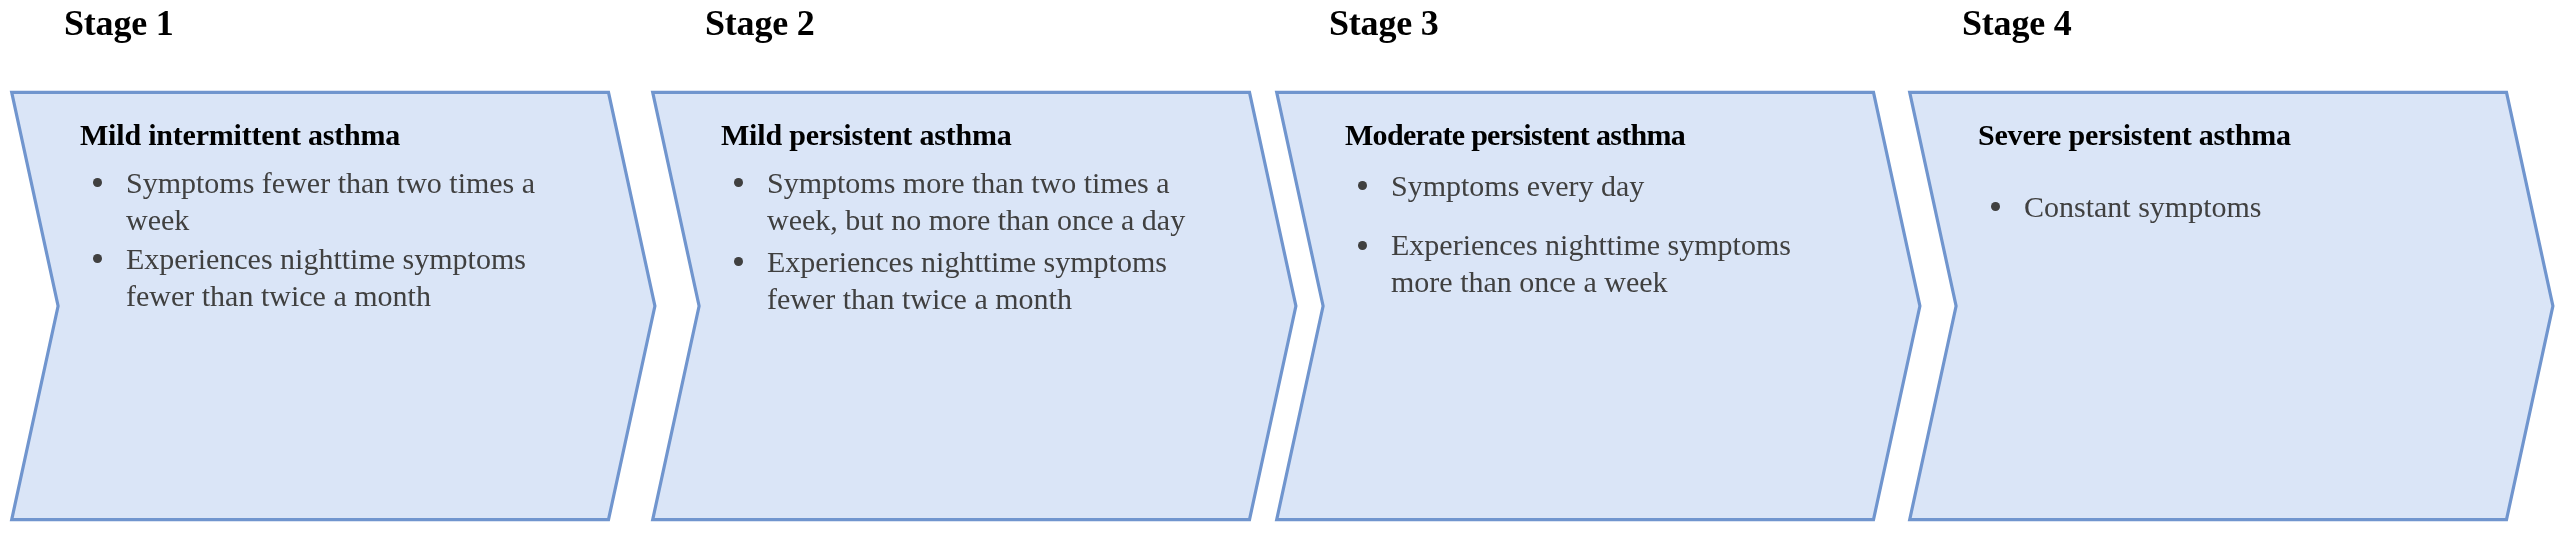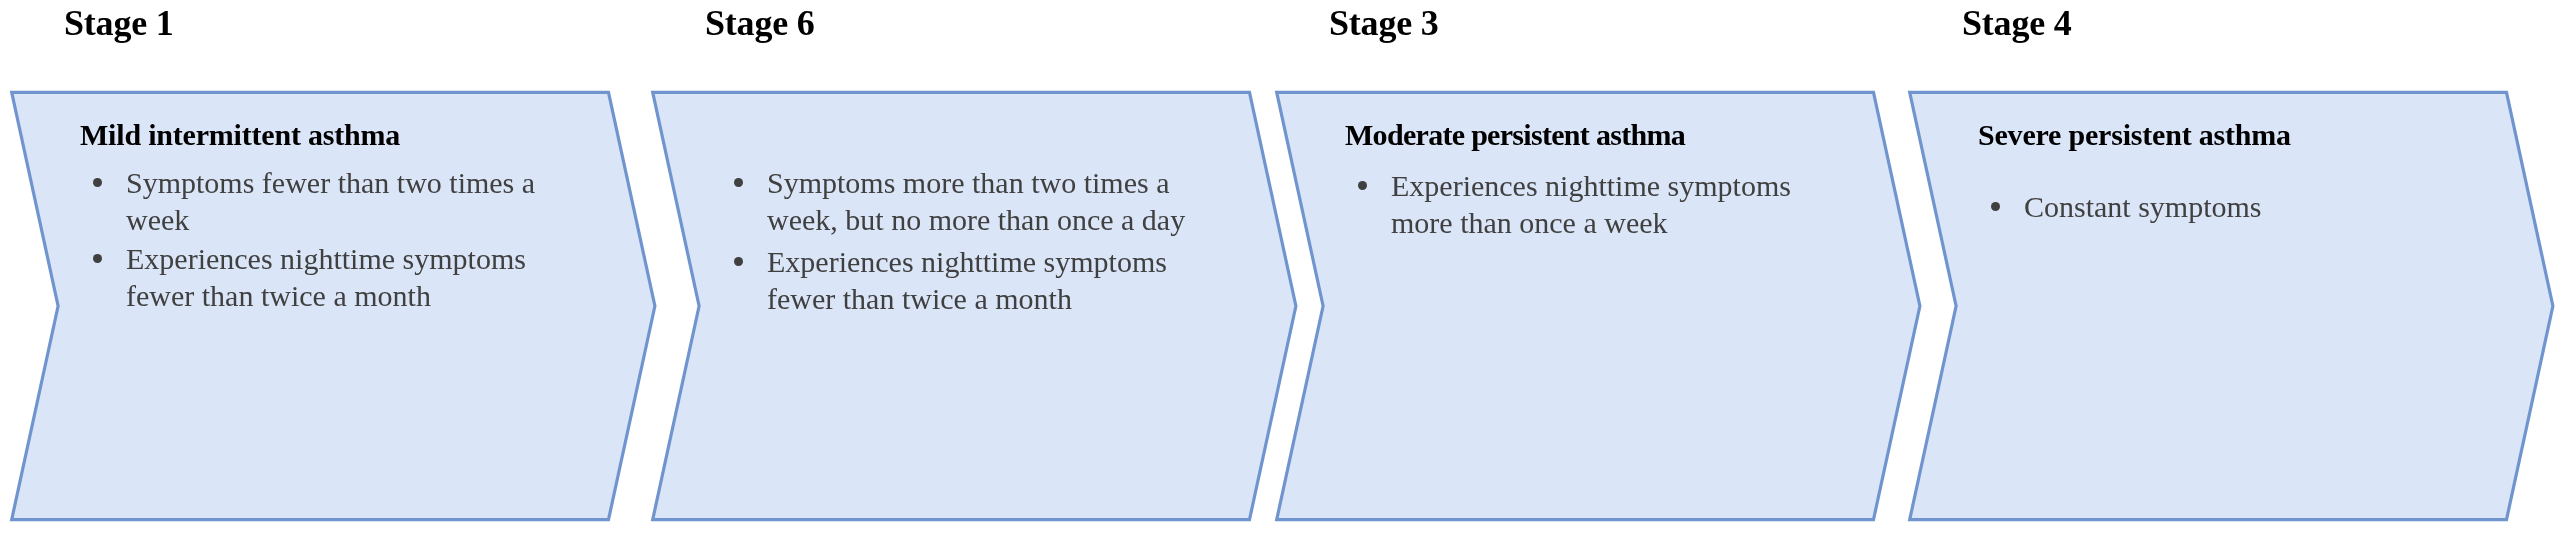--- a/index.html
+++ b/index.html
@@ -142,46 +142,48 @@
           <ul class="bullets">
             <li><span class="bullet-dot"></span><span>Symptoms fewer than two times a week</span></li>
             <li><span class="bullet-dot"></span><span>Experiences nighttime symptoms fewer than twice a month</span></li>
           </ul>
         </div>
       </div>
     </div>
   </div>
 
   <div class="stage stage-2" style="left:641px;">
-    <div class="stage-label">Stage 6</div>
+    <div class="stage-label">Stage 2</div>
     <div class="chevron-wrap">
       <svg class="chevron-svg" width="657" height="432" viewBox="0 0 820 540">
         <polygon points="14,3 760,3 818,270 760,537 14,537 72,270" fill="#DAE5F7" stroke="#7095CE" stroke-width="4" stroke-linejoin="miter"></polygon>
       </svg>
       <div class="clip-mask">
         <div class="chevron-body">
+          <div class="card-title">Mild persistent asthma</div>
           <ul class="bullets">
             <li><span class="bullet-dot"></span><span>Symptoms more than two times a week, but no more than once a day</span></li>
             <li><span class="bullet-dot"></span><span>Experiences nighttime symptoms fewer than twice a month</span></li>
           </ul>
         </div>
       </div>
     </div>
   </div>
 
   <div class="stage stage-3" style="left:1265px;">
     <div class="stage-label">Stage 3</div>
     <div class="chevron-wrap">
       <svg class="chevron-svg" width="657" height="432" viewBox="0 0 820 540">
         <polygon points="14,3 760,3 818,270 760,537 14,537 72,270" fill="#DAE5F7" stroke="#7095CE" stroke-width="4" stroke-linejoin="miter"></polygon>
       </svg>
       <div class="clip-mask">
         <div class="chevron-body">
           <div class="card-title">Moderate persistent asthma</div>
           <ul class="bullets">
+            <li><span class="bullet-dot"></span><span>Symptoms every day</span></li>
             <li><span class="bullet-dot"></span><span>Experiences nighttime symptoms more than once a week</span></li>
           </ul>
         </div>
       </div>
     </div>
   </div>
 
   <div class="stage stage-4" style="left:1898px;">
     <div class="stage-label">Stage 4</div>
     <div class="chevron-wrap">

